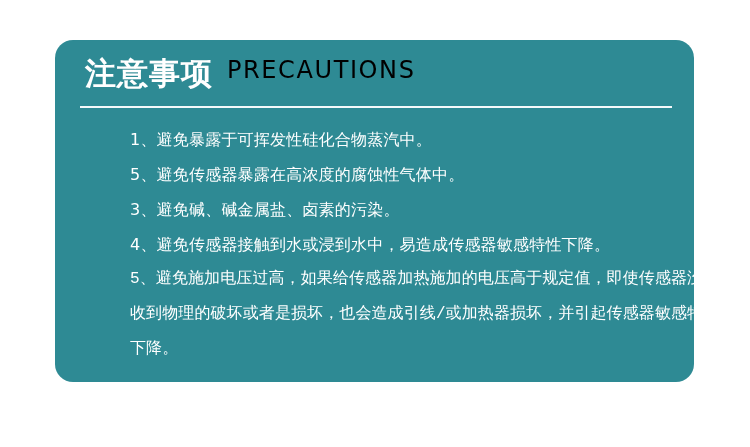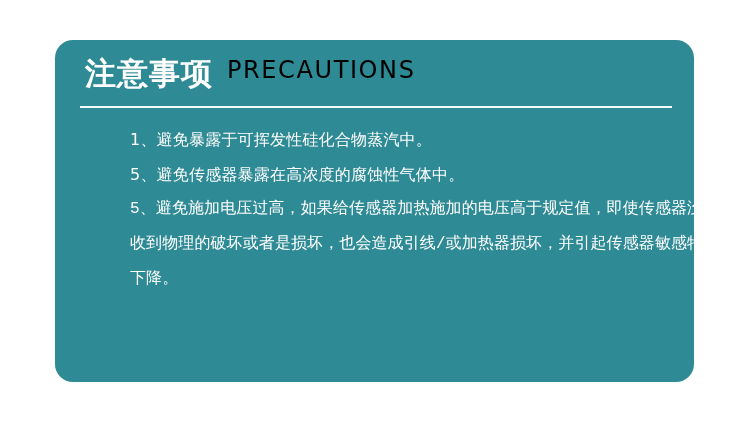--- a/index.html
+++ b/index.html
@@ -106,18 +106,20 @@
     <div class="card-header">
       <div class="title-cn">注意事项</div>
       <div class="title-en">PRECAUTIONS</div>
     </div>
 
     <div class="header-rule"></div>
 
     <div class="list">
       <div class="list-item">1、避免暴露于可挥发性硅化合物蒸汽中。</div>
       <div class="list-item">5、避免传感器暴露在高浓度的腐蚀性气体中。</div>
+      <div class="list-item">3、避免碱、碱金属盐、卤素的污染。</div>
+      <div class="list-item">4、避免传感器接触到水或浸到水中，易造成传感器敏感特性下降。</div>
       <div class="list-item wrap">5、避免施加电压过高，如果给传感器加热施加的电压高于规定值，即使传感器没有收到物理的破坏或者是损坏，也会造成引线/或加热器损坏，并引起传感器敏感特性下降。</div>
     </div>
 
   </div>
 
 </div>
 
 </body></html>

